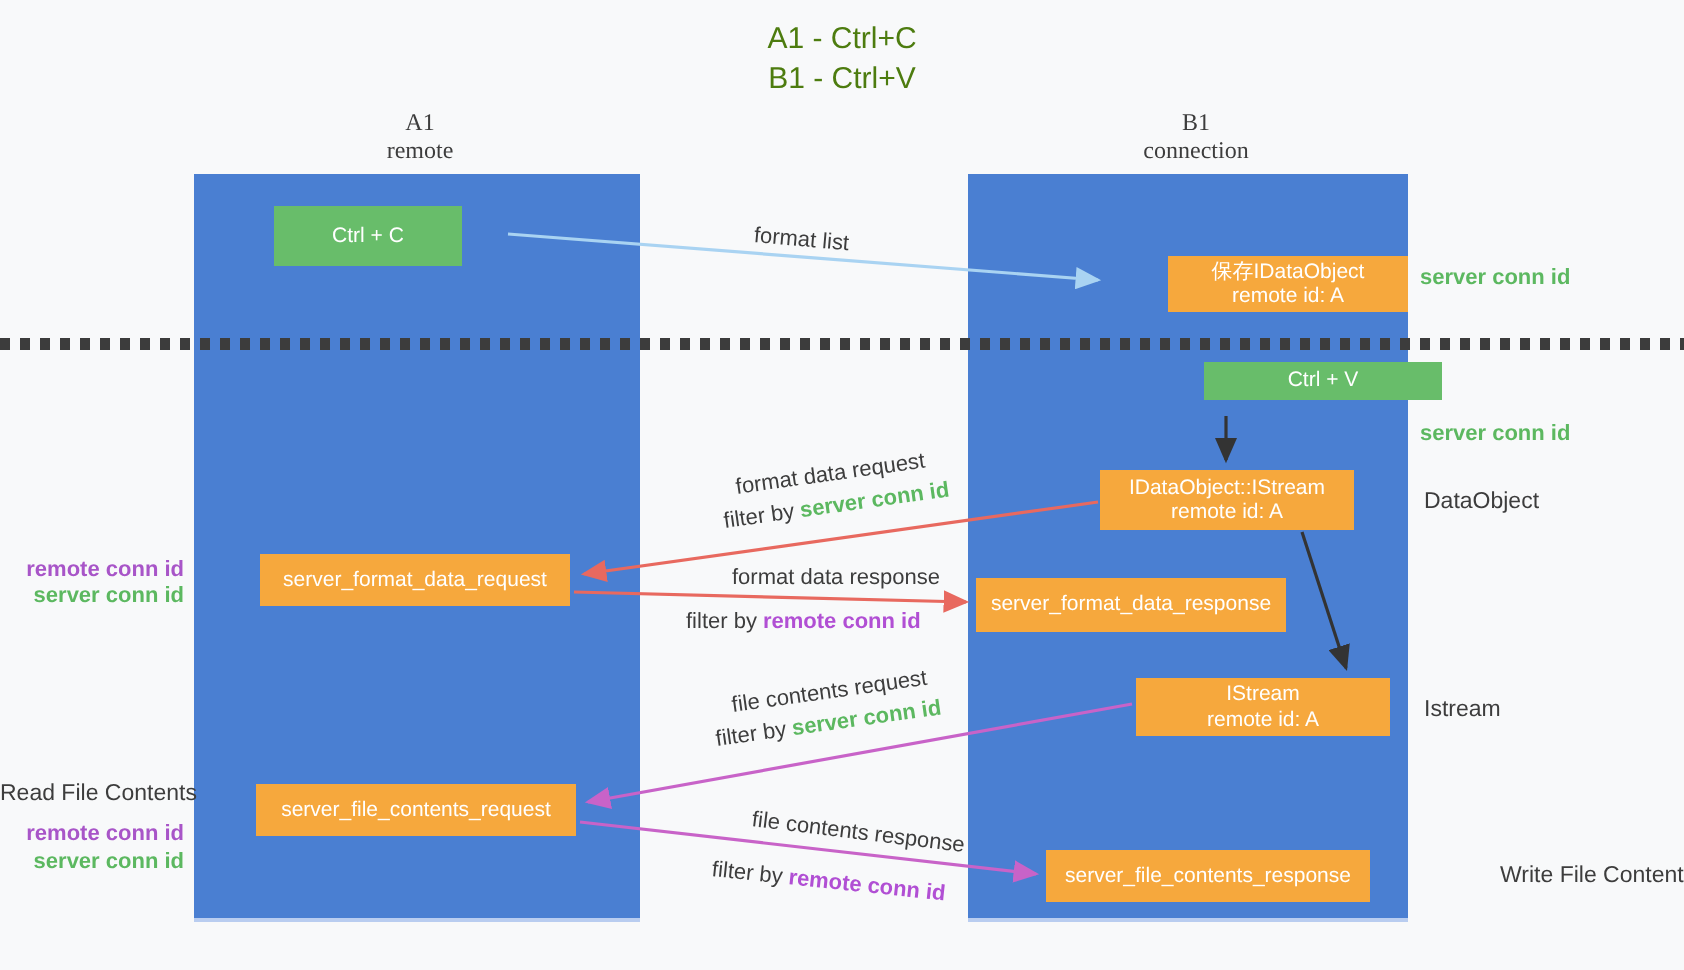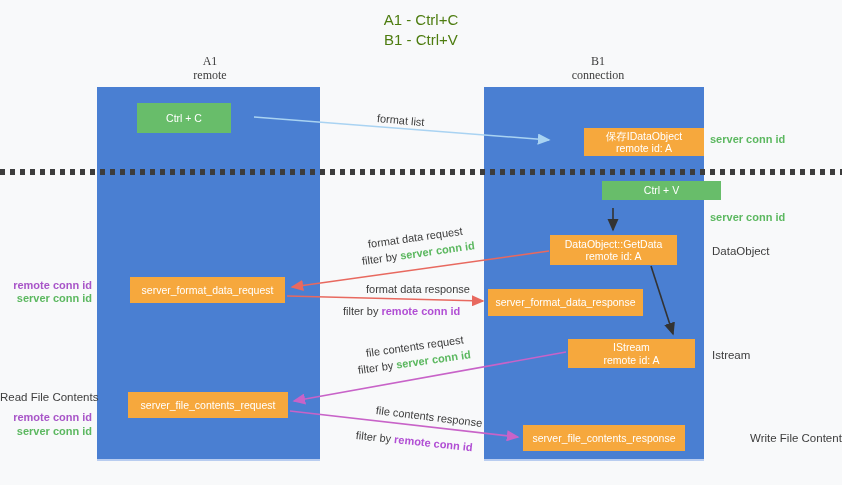--- a/index.html
+++ b/index.html
@@ -93,21 +93,21 @@
   <div class="box orange" style="left:584px; top:128px; width:120px; height:28px;">
     <span>保存IDataObject</span>
     <span>remote id: A</span>
   </div>
 
   <div class="box green" style="left:554px; top:181px; width:119px; height:19px;margin-left:48px;">
     <span>Ctrl + V</span>
   </div>
 
   <div class="box orange" style="left:550px; top:235px; width:127px; height:30px;">
-    <span>DataObject::GetData</span>
+    <span>IDataObject::IStream</span>
     <span>remote id: A</span>
   </div>
 
   <div class="box orange" style="left:488px; top:289px; width:155px; height:27px;">
     <span>server_format_data_response</span>
   </div>
 
   <div class="box orange" style="left:130px; top:277px; width:155px; height:26px;">
     <span>server_format_data_request</span>
   </div>

